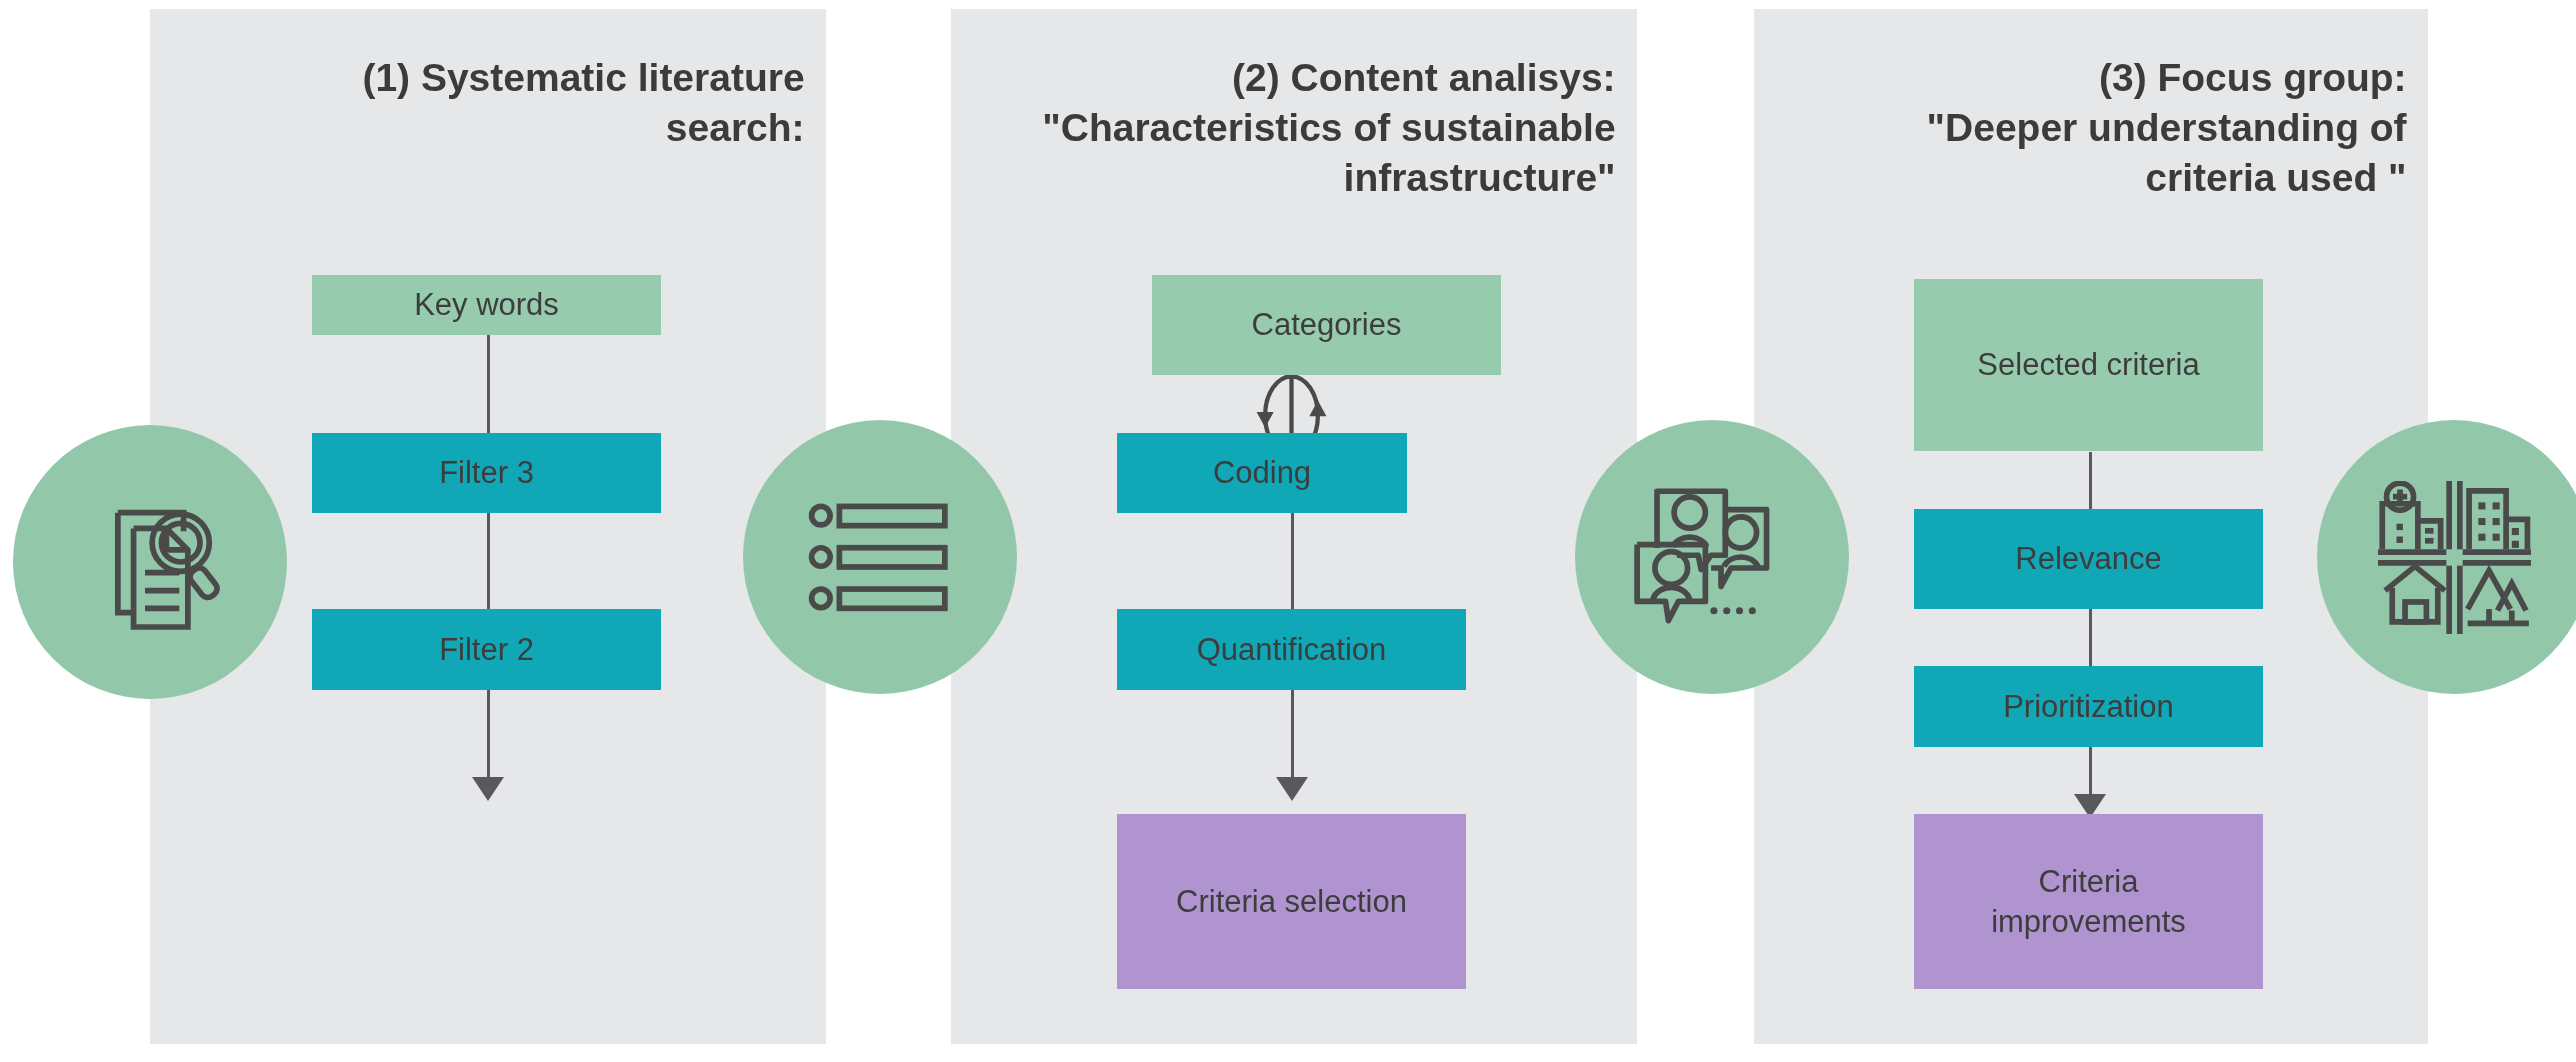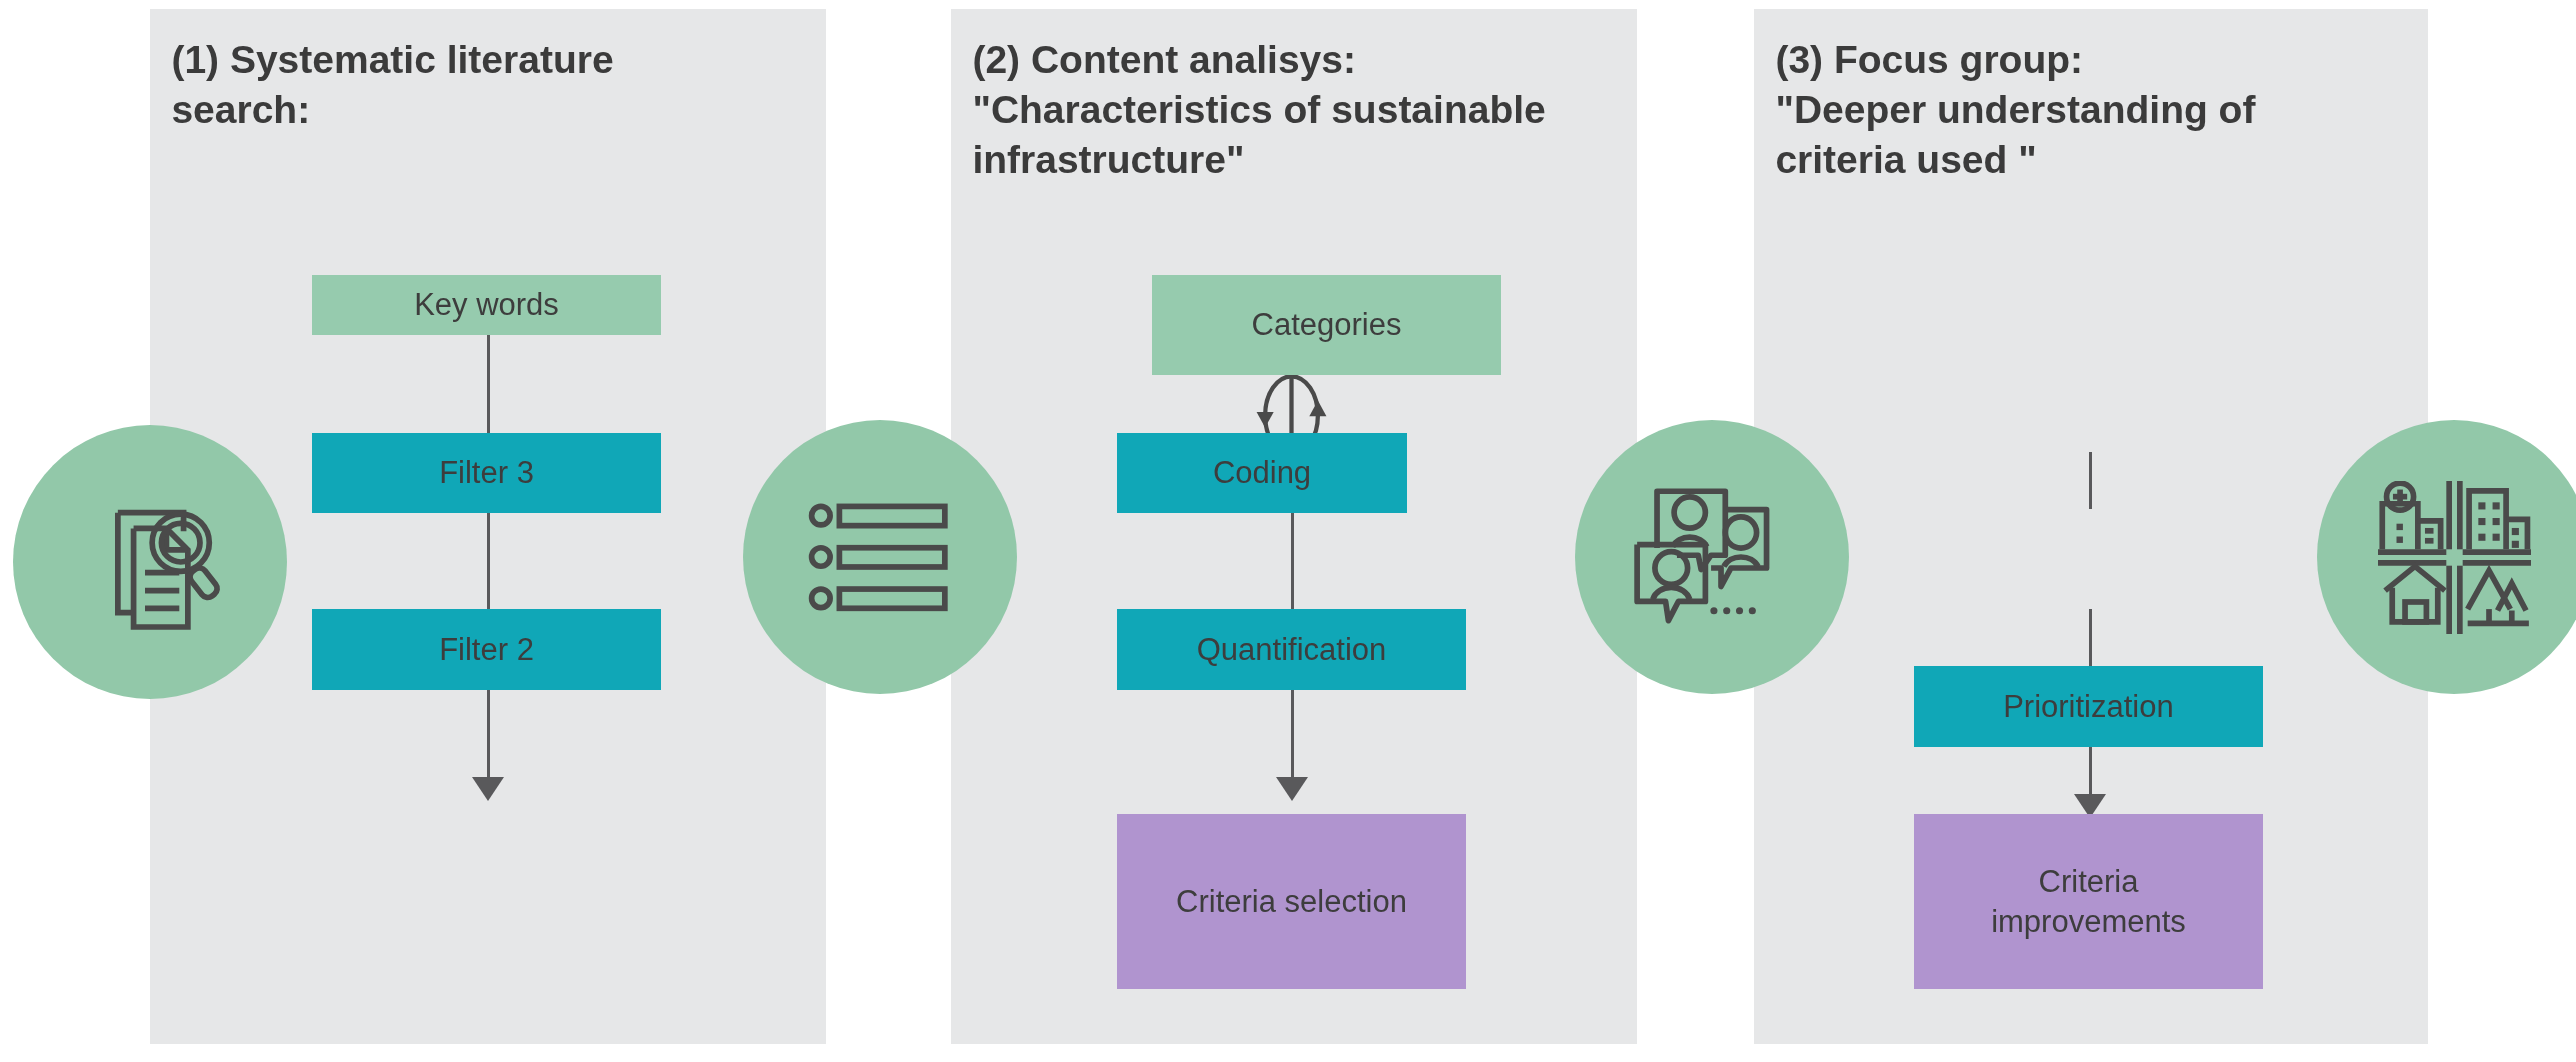--- a/index.html
+++ b/index.html
@@ -9,22 +9,22 @@
   }
   #stage{position:absolute;left:0;top:0;width:2576px;height:1062px;}
 
   
   .panel{
     position:absolute;
     background:#e6e7e8;
     box-sizing:border-box;
   }
   .panel-title{
-    position:absolute;left:0;right:0;top:26px;
-    text-align:left;
+    position:absolute;left:0;right:0;top:44px;
+    text-align:right;
     font-weight:bold;
     color:#3b3b3b;
     font-size:39px;
     line-height:1.28;
     white-space:pre-line;
     padding:0 21.4px;
     box-sizing:border-box;
   }
 
   
@@ -130,20 +130,26 @@
     <div class="panel-title">(3) Focus group:
 "Deeper understanding of
 criteria used "</div>
   </div>
 
   <div class="conn" style="left:2089px;top:452px;height:57px;"></div>
   <div class="conn" style="left:2089px;top:609px;height:57px;"></div>
   <div class="conn" style="left:2089px;top:723px;height:71px;"></div>
   <div class="arrow-head" style="left:2074px;top:794px;"></div>
 
+  <div class="node green" style="left:1914px;top:279px;width:349px;height:172px;">
+    <span>Selected criteria</span>
+  </div>
+  <div class="node teal" style="left:1914px;top:509px;width:349px;height:100px;">
+    <span>Relevance</span>
+  </div>
   <div class="node teal" style="left:1914px;top:666px;width:349px;height:81px;padding-left:7px;">
     <span>Prioritization</span>
   </div>
   <div class="node purple" style="left:1914px;top:814px;width:349px;height:175px;">
     <span>Criteria
 improvements</span>
   </div>
 
   <div class="circle" style="left:13px;top:425px;width:274px;height:274px;">
     <svg width="150" height="150" viewBox="0 0 210 210">

